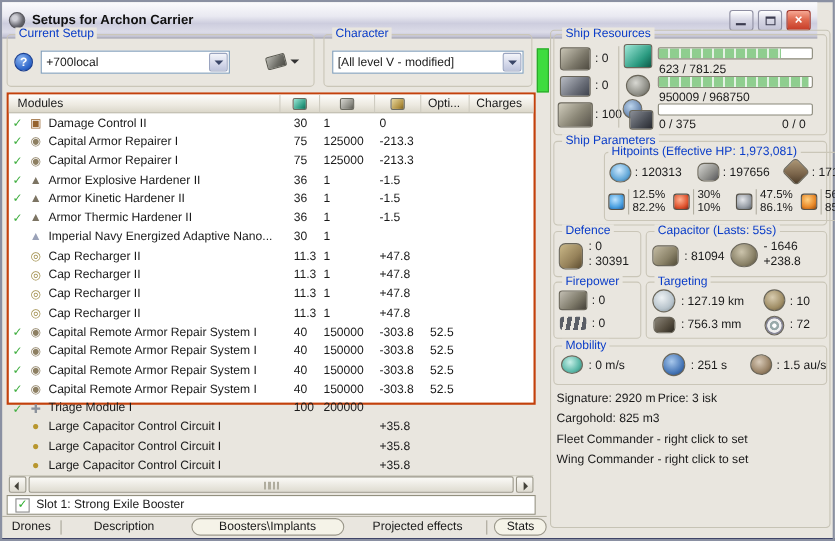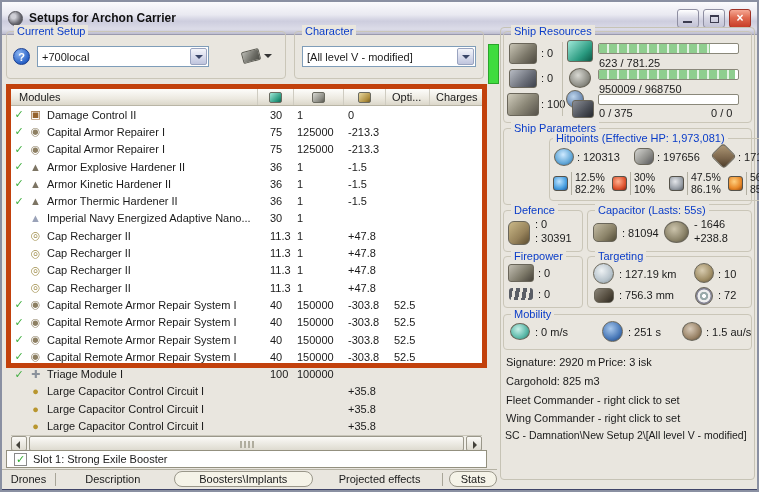--- a/index.html
+++ b/index.html
@@ -3,21 +3,21 @@
 <meta charset="utf-8">
 <style>
   * { box-sizing: border-box; margin: 0; padding: 0; }
   html,body { background:#9aa0aa; }
   body { font-family:"Liberation Sans","DejaVu Sans",sans-serif; font-size:11px; color:#1a1a1a; }
 
   .window { position:relative; width:759px; height:492px; background:#e9e6df;
     box-shadow: inset 0 0 0 2px #8a90a2, inset 0 -3px 0 #3f4468; overflow:hidden; }
 
   
-  .titlebar { position:absolute; left:2px; top:2px; right:2px; height:24px;
+  .titlebar { position:absolute; left:2px; top:2px; right:16px; height:24px;
     background:linear-gradient(180deg,#fbfbfd 0%,#e9e9f1 40%,#cdcdde 60%,#dcdce8 85%,#bdbdd0 100%);
     border-bottom:1px solid #9a9aae; display:flex; align-items:center; padding:16px 6px; }
   .app-icon { width:15px; height:15px; border-radius:50%;
     background:radial-gradient(circle at 35% 35%, #cfcfd6 0 18%, #6a6a72 60%, #3a3a40 100%);
     border:1px solid #55555c; margin-right:6px; }
   .title-text { font-weight:bold; font-size:12px; color:#111; }
   .tb-btns { margin-left:auto; display:flex; gap:4px; }
   .tb-btn { width:22px; height:19px; border-radius:3px; border:1px solid #8f8fa2;
     background:linear-gradient(180deg,#ffffff,#d6d6e4 50%,#c3c3d6); position:relative; cursor:default; }
   .tb-btn.close { border-color:#a03226; background:linear-gradient(180deg,#f5a894,#e06a50 45%,#c73c28);
@@ -42,21 +42,21 @@
     background:radial-gradient(circle at 35% 30%, #8ab4f0, #2a63c8 70%, #1a3f90);
     color:#fff; font-weight:bold; text-align:center; line-height:17px; font-size:11px; border:1px solid #1a3f90; }
   .tool-btn { position:absolute; width:42px; height:22px; display:flex; align-items:center; justify-content:center; gap:4px; }
   .tool-ic { width:18px; height:12px; border-radius:2px; transform:rotate(-15deg);
     background:linear-gradient(135deg,#b9b9b2,#6d6d66 60%,#4c4c46); border:1px solid #5a5a52; }
   .tool-arrow { border:4px solid transparent; border-top-color:#333; border-bottom:none; }
   .charbar { position:absolute; left:488px; top:44px; width:11px; height:40px; background:#3fdc3f; border:1px solid #2aa52a; }
 
   
   .modlist { position:absolute; left:6px; top:84px; width:481px; height:284px;
-    background:#fff; border:5px solid #c2410c; }
+    background:#fff; border:2px solid #c2410c; }
   .mhead { display:flex; height:17px; align-items:center;
     background:linear-gradient(180deg,#fdfdfb,#ece9e0 60%,#dbd7ca); border-bottom:1px solid #b9b5a6; font-size:11px; }
   .mhead > div { height:100%; display:flex; align-items:center; border-right:1px solid #cfccc1; }
   .h-name { width:247px; padding-left:8px; }
   .h-cpu { width:36px; justify-content:center; }
   .h-pg { width:50px; justify-content:center; }
   .h-cap { width:42px; justify-content:center; }
   .h-opti { width:44px; padding-left:6px; }
   .h-charges { flex:1; padding-left:6px; border-right:none !important; }
   .hic { width:13px; height:11px; border-radius:2px; border:1px solid #6a6a60; }
@@ -333,21 +333,21 @@
           <span class="c-cap">-303.8</span>
           <span class="c-opti">52.5</span>
           <span class="c-charges"></span>
         </div>
 
         <div class="mrow">
           <span class="c-check">✓</span>
           <span class="mod-icon" style="color: rgb(139, 146, 156);">✚</span>
           <span class="c-name">Triage Module I</span>
           <span class="c-cpu">100</span>
-          <span class="c-pg">100000</span>
+          <span class="c-pg">200000</span>
           <span class="c-cap"></span>
           <span class="c-opti"></span>
           <span class="c-charges"></span>
         </div>
 
         <div class="mrow">
           <span class="c-check"></span>
           <span class="mod-icon" style="color: rgb(184, 150, 46);">●</span>
           <span class="c-name">Large Capacitor Control Circuit I</span>
           <span class="c-cpu"></span>
@@ -509,16 +509,15 @@
       <span class="rtext" style="left:124px;top:11px;">: 251 s</span>
       <span class="ric circ" style="position:absolute;left:178px;top:7px;width:20px;height:19px;background:radial-gradient(circle at 40% 35%,#d8cab8,#9a8468 60%,#5a4830);"></span>
       <span class="rtext" style="left:202px;top:11px;">: 1.5 au/s</span>
     </div>
 
     <span class="rtext" style="left:5px;top:328px;">Signature: 2920 m</span>
     <span class="rtext" style="left:97px;top:328px;">Price: 3 isk</span>
     <span class="rtext" style="left:5px;top:347px;">Cargohold: 825 m3</span>
     <span class="rtext" style="left:5px;top:366px;">Fleet Commander - right click to set</span>
     <span class="rtext" style="left:5px;top:384px;">Wing Commander - right click to set</span>
-    <span class="rtext" style="left:4px;top:401px;font-size:10.5px;">SC - Damnation\New Setup 2\[All level V - modified]</span>
   </div>
 
 </div>
 
 </body></html>

